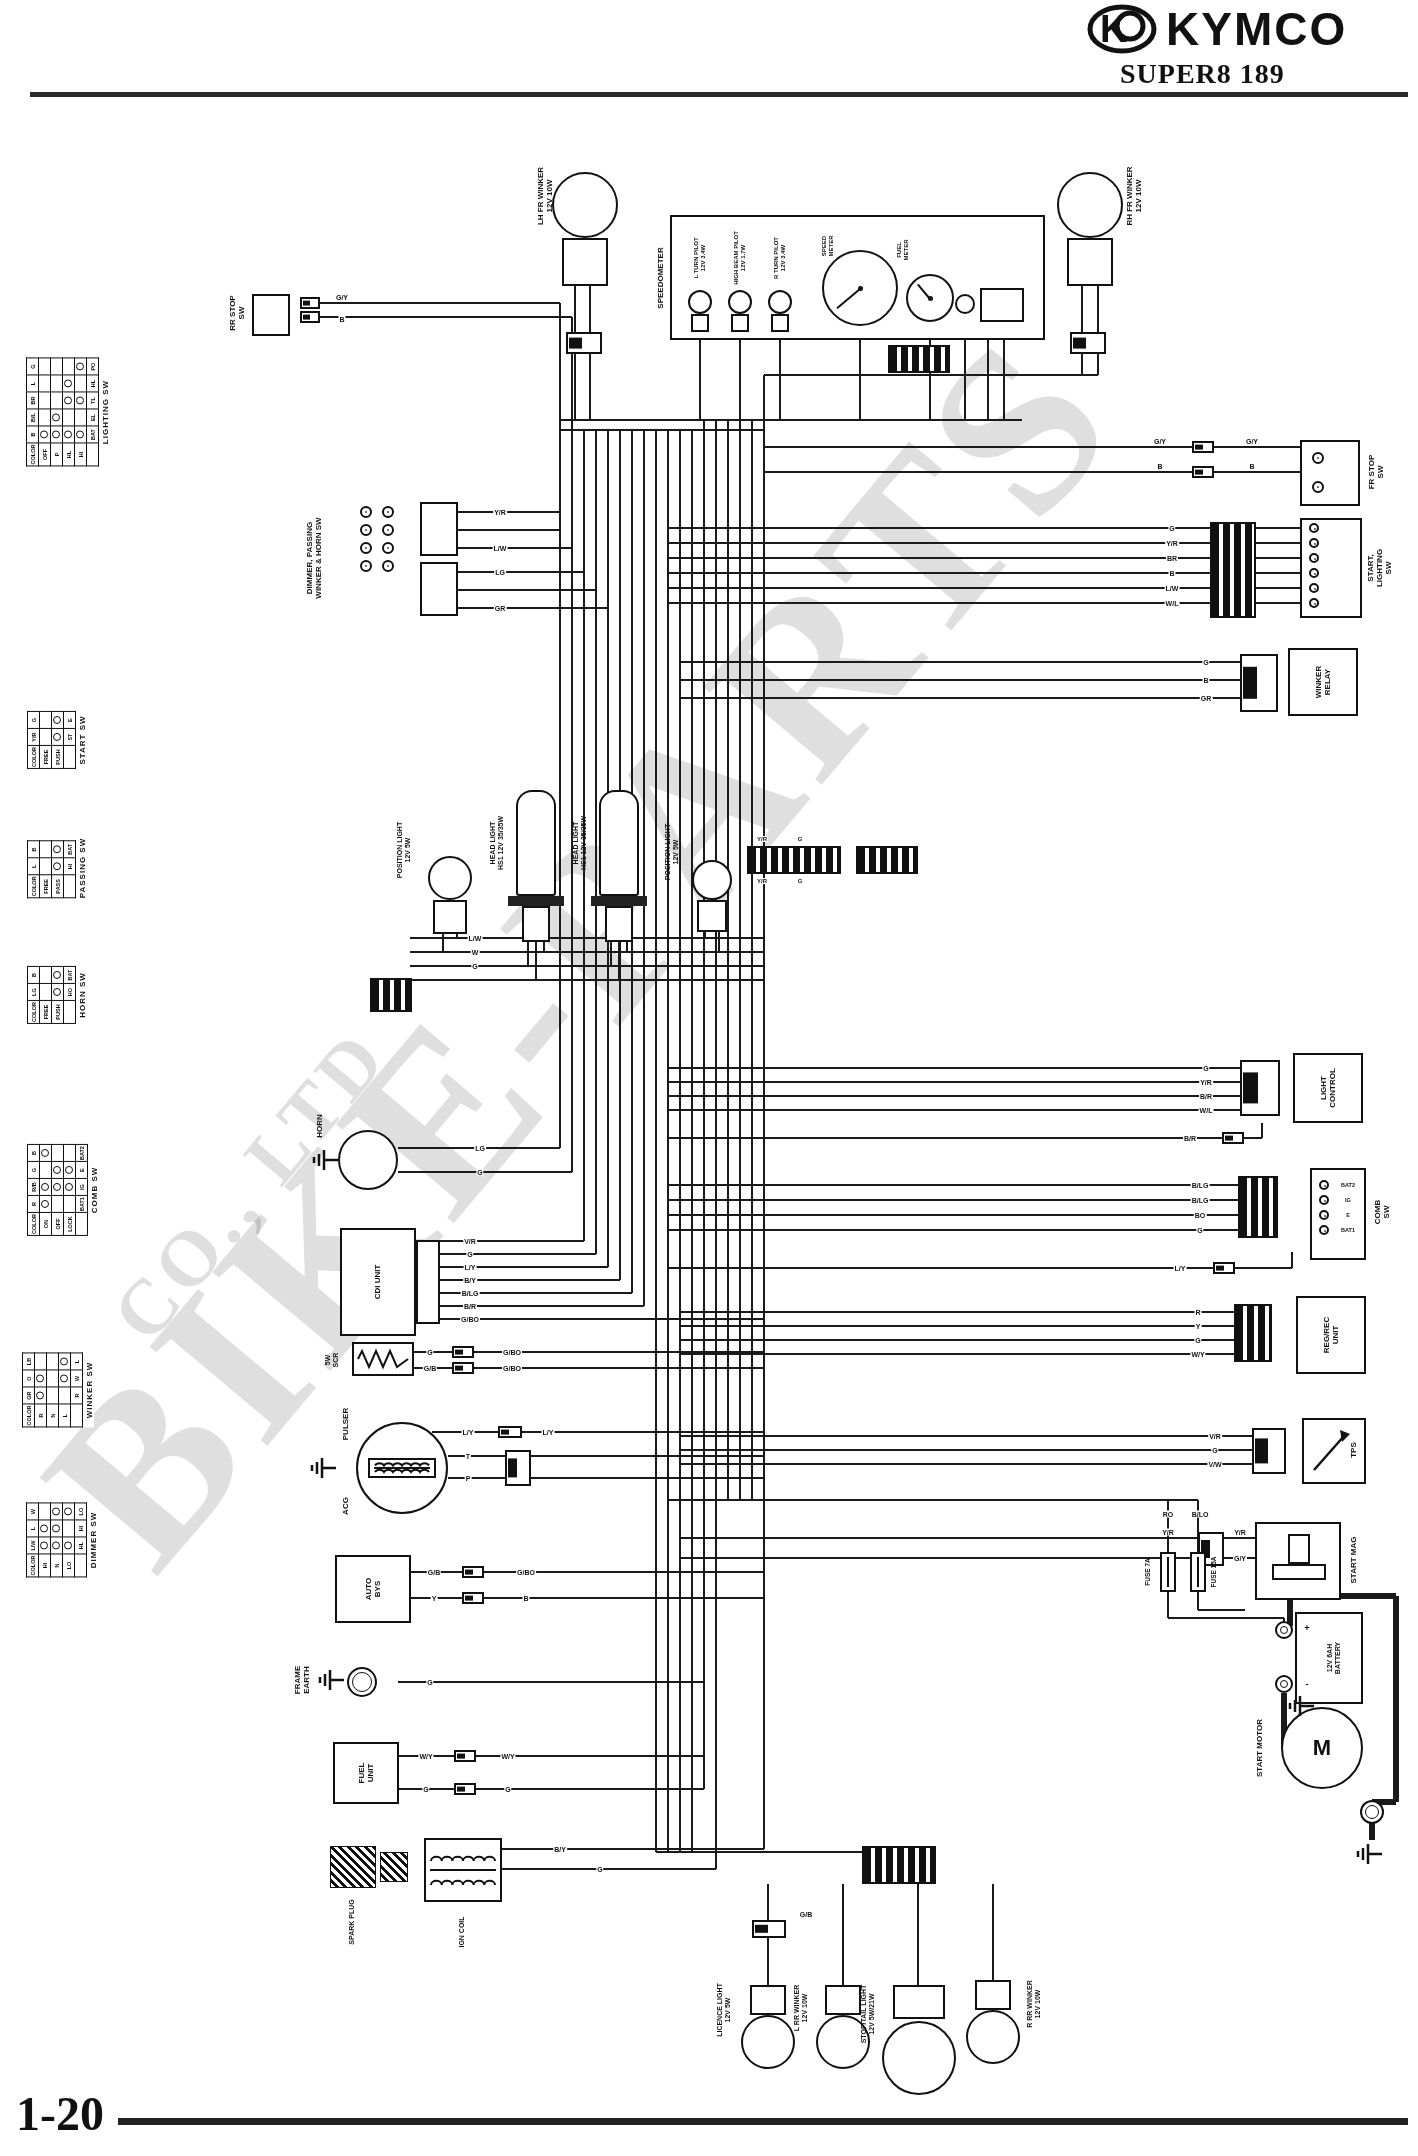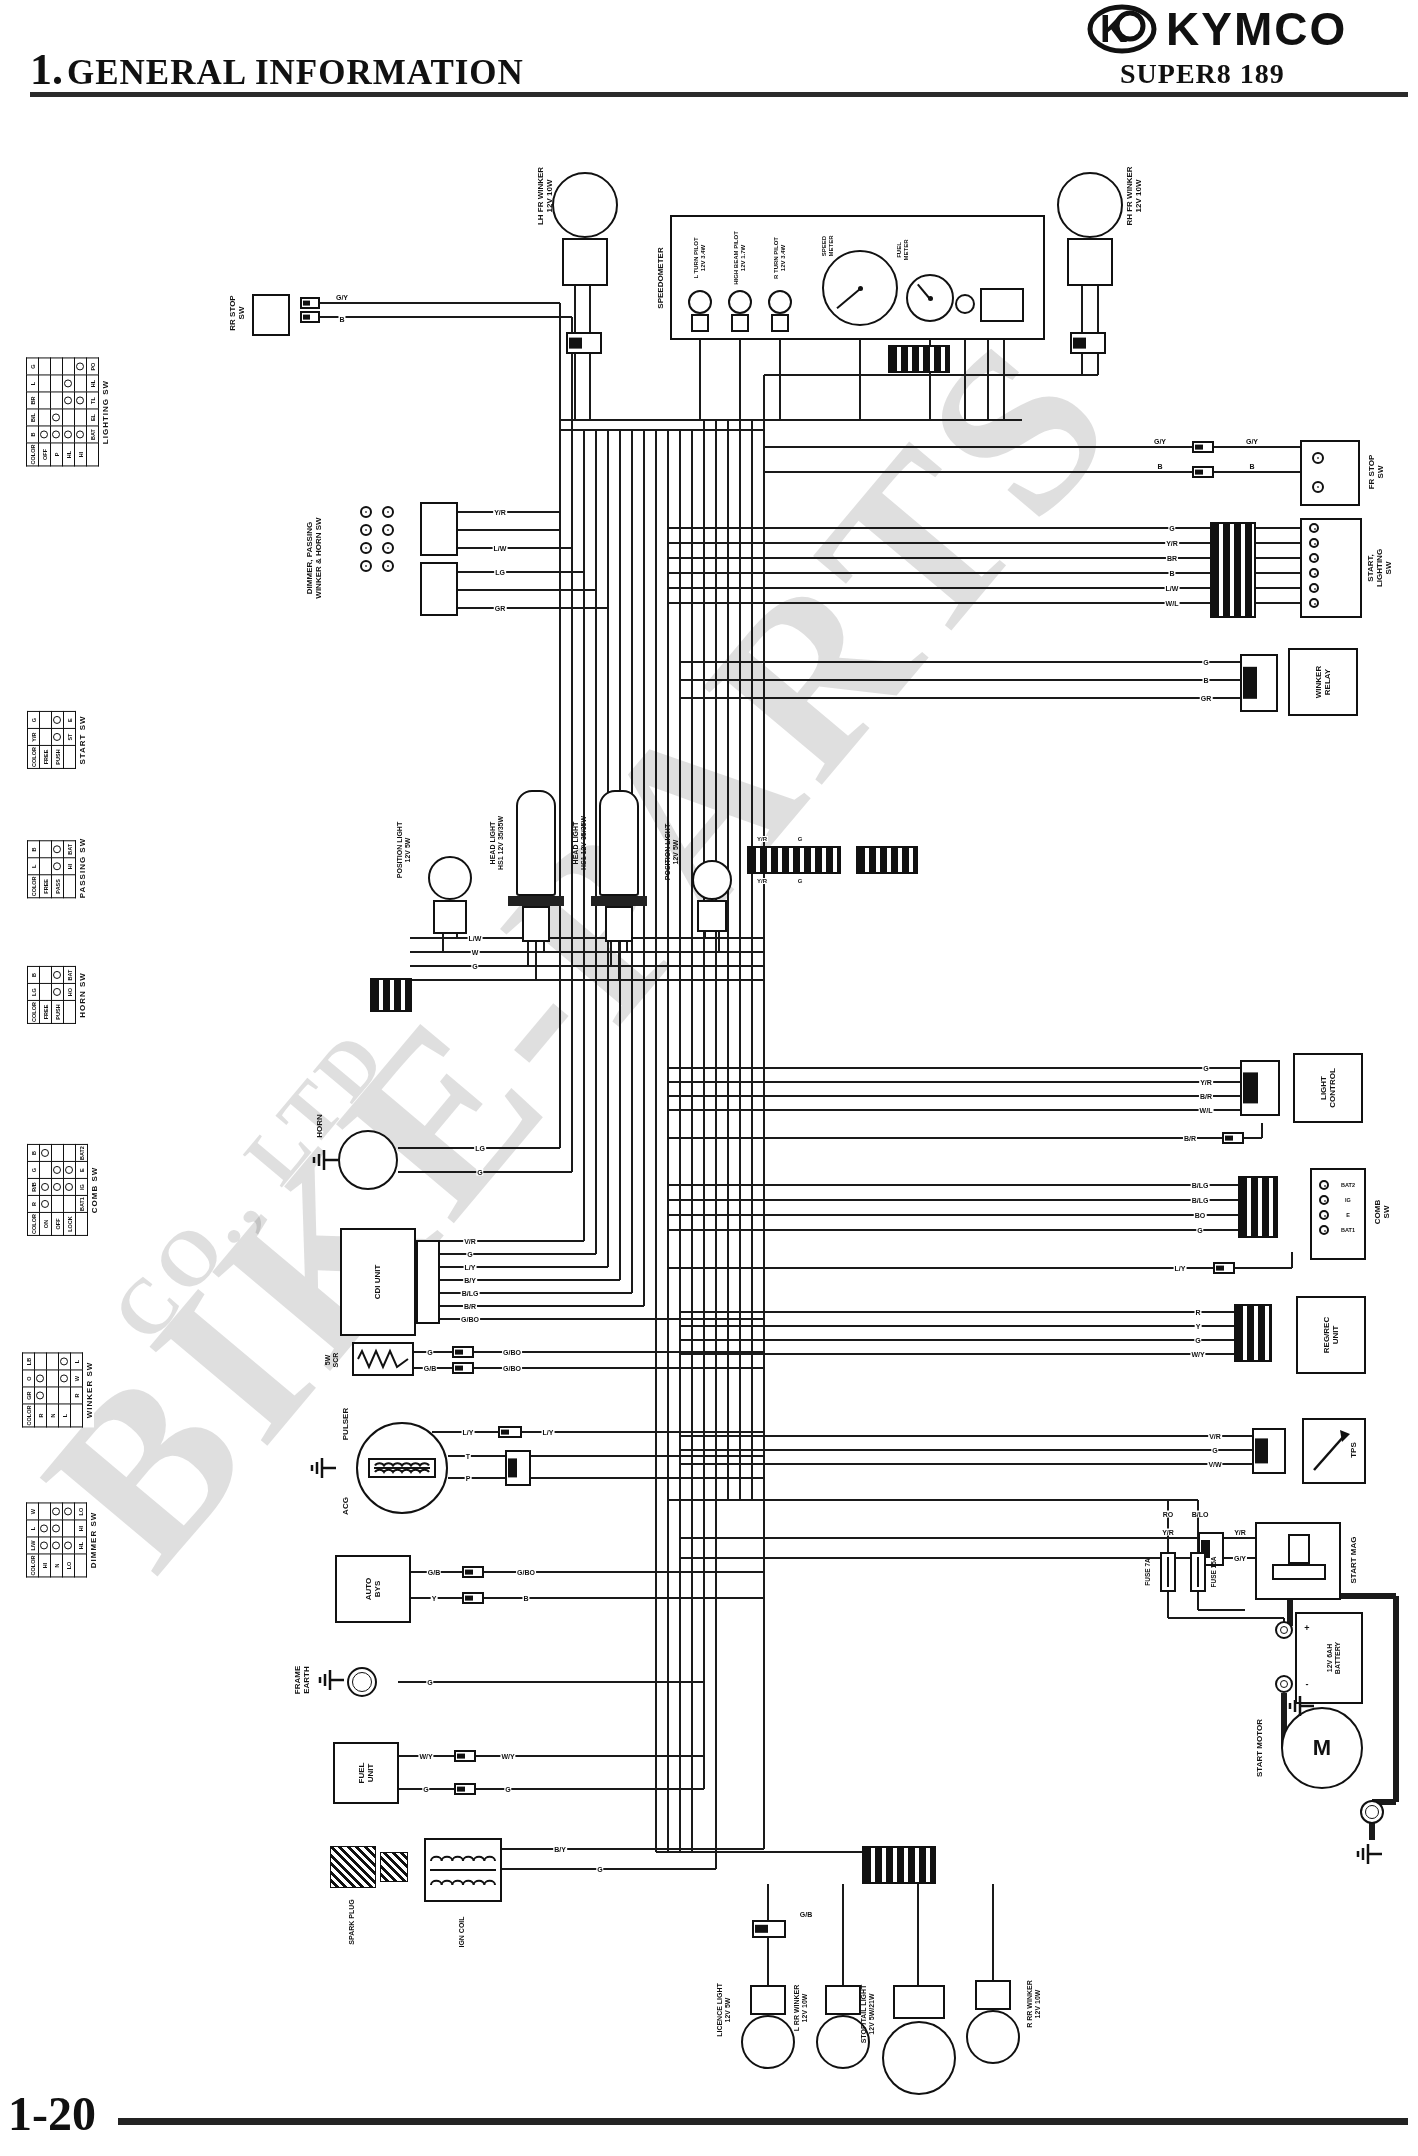--- a/index.html
+++ b/index.html
@@ -8,21 +8,21 @@
   
   .hdr-title{position:absolute;left:30px;top:44px;font-family:"Liberation Serif",serif;font-weight:bold;}
   .hdr-title .num{font-size:44px;}
   .hdr-title .ttl{font-size:35px;letter-spacing:1px;}
   .hdr-rule{position:absolute;left:30px;top:92px;width:1378px;height:5px;background:#2b2b2b;}
   .brand{position:absolute;left:1086px;top:2px;display:flex;align-items:center;gap:8px;}
   .brand .btxt{font-size:46px;font-weight:900;letter-spacing:2px;font-family:"Liberation Sans",sans-serif;}
   .model{position:absolute;left:1120px;top:58px;font-family:"Liberation Serif",serif;
          font-weight:bold;font-size:28px;letter-spacing:1px;}
   
-  .pageno{position:absolute;left:8px;top:2086px;font-family:"Liberation Serif",serif;font-weight:bold;font-size:48px;}
+  .pageno{position:absolute;left:16px;top:2086px;font-family:"Liberation Serif",serif;font-weight:bold;font-size:48px;}
   .ftr-rule{position:absolute;left:118px;top:2118px;width:1290px;height:7px;background:#232323;}
   
   .wm{position:absolute;left:580px;top:950px;transform:translate(-50%,-50%) rotate(-50deg);
       font-family:"Liberation Serif",serif;font-weight:bold;font-size:235px;letter-spacing:10px;
       color:rgba(40,40,40,0.15);white-space:nowrap;z-index:1;}
   .wm2{position:absolute;left:250px;top:1185px;transform:translate(-50%,-50%) rotate(-50deg);
       font-family:"Liberation Serif",serif;font-weight:bold;font-size:78px;letter-spacing:6px;
       color:rgba(40,40,40,0.15);white-space:nowrap;z-index:1;}
   
   #diagram-layer{position:absolute;inset:0;z-index:2;}
@@ -51,24 +51,20 @@
   .swt table{border-collapse:collapse;}
   .swt td{border:1.5px solid #111;min-width:14px;height:11px;font:bold 5.5px "Liberation Sans",sans-serif;
           text-align:center;padding:0 1px;background:#fff;}
   .dot{display:inline-block;width:6px;height:6px;border:1.5px solid #111;border-radius:50%;}
   .swt-title{font:bold 8px "Liberation Sans",sans-serif;text-align:center;margin-top:2px;letter-spacing:1px;}
 </style>
 </head>
 <body>
 
 <div class="page">
-  <div class="hdr-title">
-    <span class="num">1.</span>
-    <span class="ttl">GENERAL INFORMATION</span>
-  </div>
   <div class="hdr-rule"></div>
   <div class="brand">
     <svg width="72" height="50" viewBox="0 0 72 50">
       <ellipse cx="36" cy="25" rx="32" ry="22" fill="none" stroke="#111" stroke-width="5"></ellipse>
       <text x="14" y="38" font-family="Liberation Sans, sans-serif" font-size="38" font-weight="bold" fill="#111">K</text>
       <circle cx="44" cy="22" r="13" fill="none" stroke="#111" stroke-width="5"></circle>
     </svg>
     <span class="btxt">KYMCO</span>
   </div>
   <div class="model">SUPER8 189</div>

